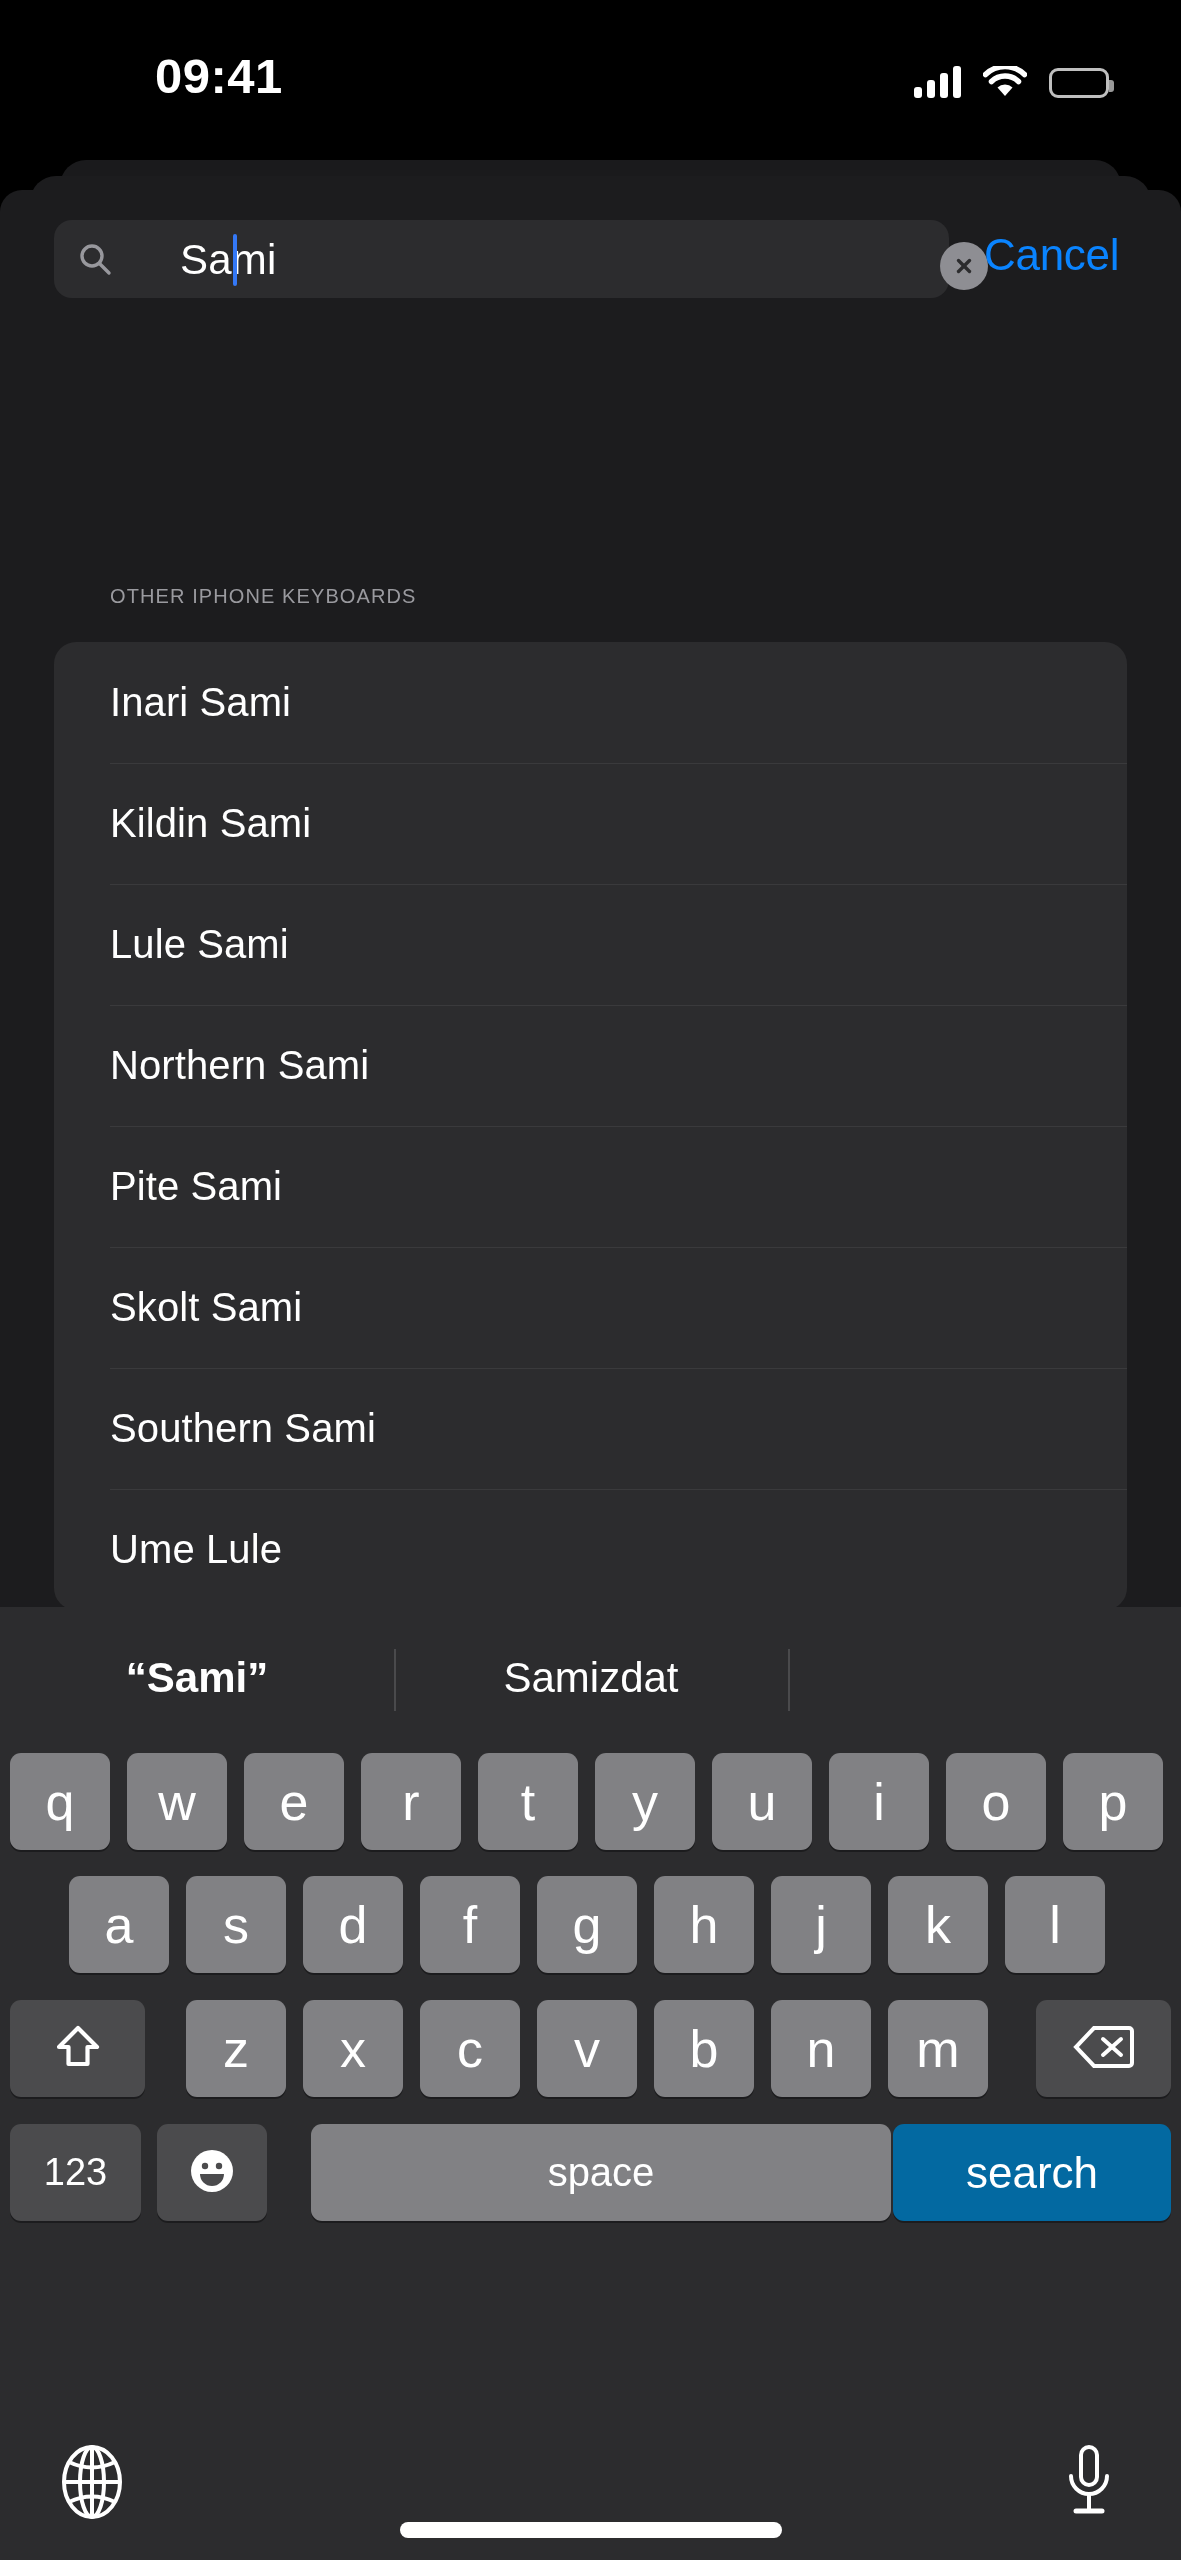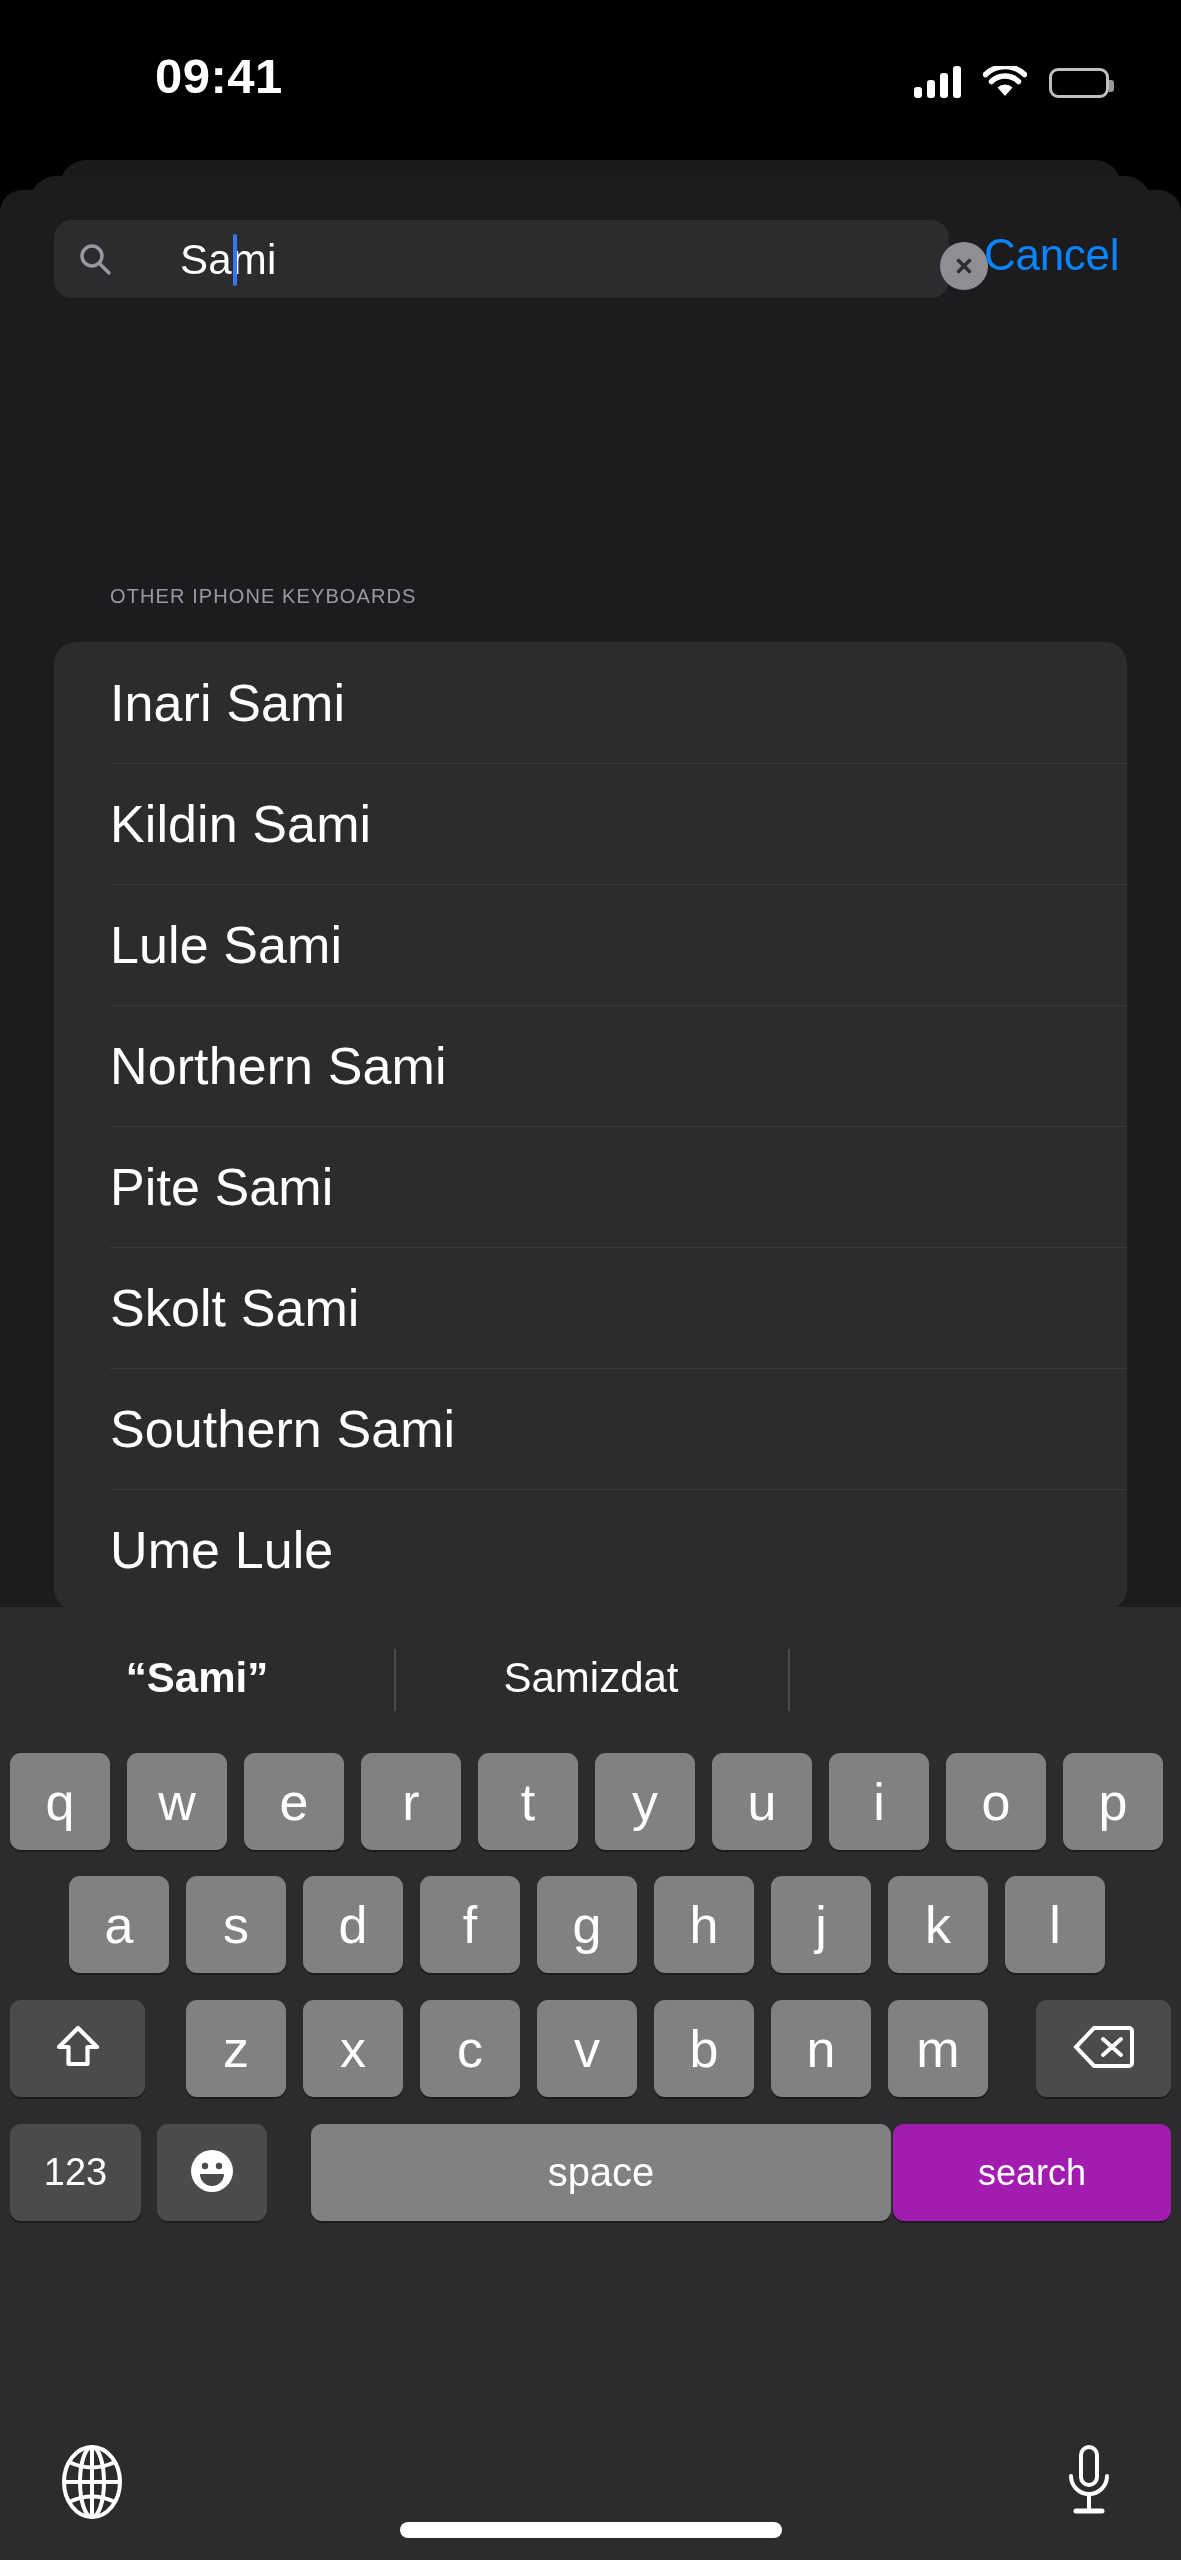--- a/index.html
+++ b/index.html
@@ -75,21 +75,21 @@
     position:absolute;left:54px;top:452px;width:1073px;
     background:#2c2c2e;border-radius:22px;overflow:hidden;
   }
   .list-item{
     position:relative;height:121px;display:flex;align-items:center;
     padding-left:56px;box-sizing:border-box;
   }
   .list-item + .list-item::before{
     content:"";position:absolute;left:56px;right:0;top:0;height:1px;background:#3a3a3c;
   }
-  .list-item-label{font-size:52px;color:#fff;letter-spacing:.1px;}
+  .list-item-label{font-size:40px;color:#fff;letter-spacing:.1px;}
 
   
   #keyboard{
     position:absolute;left:0;top:1607px;width:1181px;height:953px;
     background:#2c2c2e;
   }
   #prediction-bar{position:absolute;left:0;top:0;width:100%;height:142px;}
   .pred-cell{
     position:absolute;top:0;height:142px;display:flex;align-items:center;justify-content:center;
     font-size:42px;color:#fff;
@@ -97,21 +97,21 @@
   .pred-sep{position:absolute;top:42px;width:2px;height:62px;background:#4a4a4c;}
 
   .krow{position:absolute;left:0;width:1181px;}
   .key{
     position:absolute;border-radius:11px;display:flex;align-items:center;justify-content:center;
     color:#fff;box-shadow:0 2px 0 rgba(0,0,0,.35);
   }
   .key.letter{background:#818184;font-size:52px;font-weight:300;}
   .key.dark{background:#4b4b4d;}
   .key.space{background:#818184;font-size:40px;}
-  .key.go{background:#a21caf;font-size:36px;}
+  .key.go{background:#0369a1;font-size:44px;}
   .key.num{background:#4b4b4d;font-size:38px;}
 
   #bottom-bar{position:absolute;left:0;top:820px;width:1181px;height:133px;}
   #globe-key{position:absolute;left:42px;top:12px;width:100px;height:90px;display:flex;align-items:center;justify-content:center;}
   #mic-key{position:absolute;right:42px;top:12px;width:100px;height:90px;display:flex;align-items:center;justify-content:center;}
   #home-indicator{
     position:absolute;left:50%;transform:translateX(-50%);bottom:22px;
     width:382px;height:16px;background:#fff;border-radius:8px;
   }
 </style>

